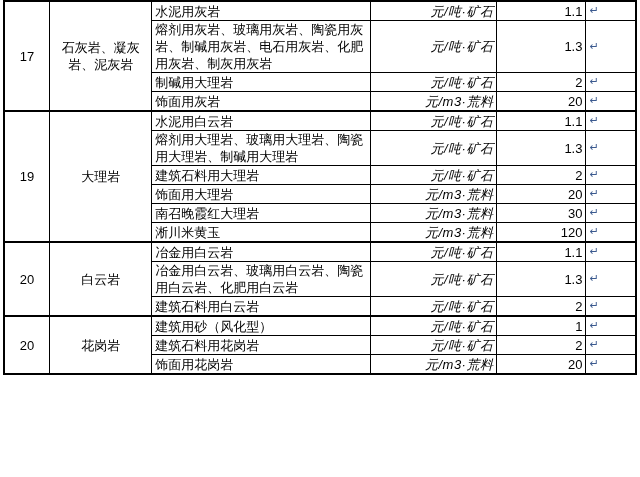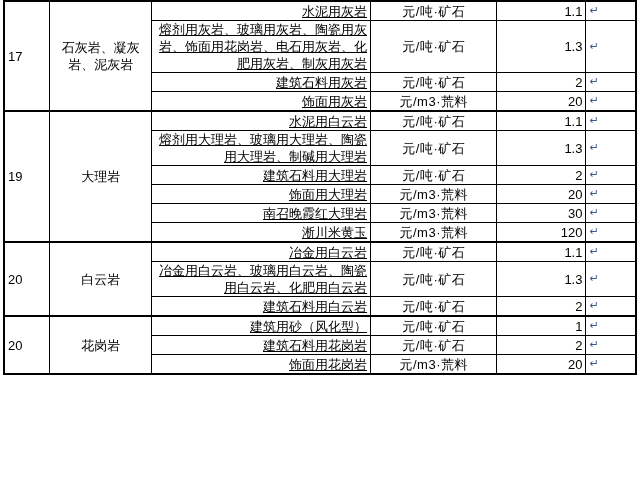--- a/index.html
+++ b/index.html
@@ -34,37 +34,38 @@
     border: 1px solid #000;
     padding: 0 3px;
     font-size: 13px;
     line-height: 17px;
     color: #000;
     vertical-align: middle;
     word-break: break-all;
   }
   td.col-no {
     width: 34px;
+    text-align: center;
     font-size: 14px;
   }
   td.col-rock {
     width: 86px;
     text-align: center;
     font-size: 14px;
     padding-left: 6px;
   }
   td.col-use {
     width: 192px;
-    text-align: right;
-    text-decoration: underline;
+    text-align: left;
   }
   td.col-unit {
     width: 108px;
-    text-align: center;
+    text-align: right;
     letter-spacing: 0.5px;
+    font-style: italic;
   }
   td.col-rate {
     width: 74px;
     text-align: right;
   }
   td.col-note {
     width: 38px;
     text-align: left;
   }
   .grp-top {
@@ -85,27 +86,27 @@
     <tbody id="table-body">
         <tr>
           <td class="col-no" rowspan="4">17</td>
           <td class="col-rock" rowspan="4">石灰岩、凝灰岩、泥灰岩</td>
           <td class="col-use">水泥用灰岩</td>
           <td class="col-unit">元/吨·矿石</td>
           <td class="col-rate">1.1</td>
           <td class="col-note"><span class="mark">↵</span></td>
         </tr>
         <tr>
-          <td class="col-use">熔剂用灰岩、玻璃用灰岩、陶瓷用灰岩、饰面用花岗岩、电石用灰岩、化肥用灰岩、制灰用灰岩</td>
+          <td class="col-use">熔剂用灰岩、玻璃用灰岩、陶瓷用灰岩、制碱用灰岩、电石用灰岩、化肥用灰岩、制灰用灰岩</td>
           <td class="col-unit">元/吨·矿石</td>
           <td class="col-rate">1.3</td>
           <td class="col-note"><span class="mark">↵</span></td>
         </tr>
         <tr>
-          <td class="col-use">建筑石料用灰岩</td>
+          <td class="col-use">制碱用大理岩</td>
           <td class="col-unit">元/吨·矿石</td>
           <td class="col-rate">2</td>
           <td class="col-note"><span class="mark">↵</span></td>
         </tr>
         <tr>
           <td class="col-use">饰面用灰岩</td>
           <td class="col-unit">元/m3·荒料</td>
           <td class="col-rate">20</td>
           <td class="col-note"><span class="mark">↵</span></td>
         </tr>

